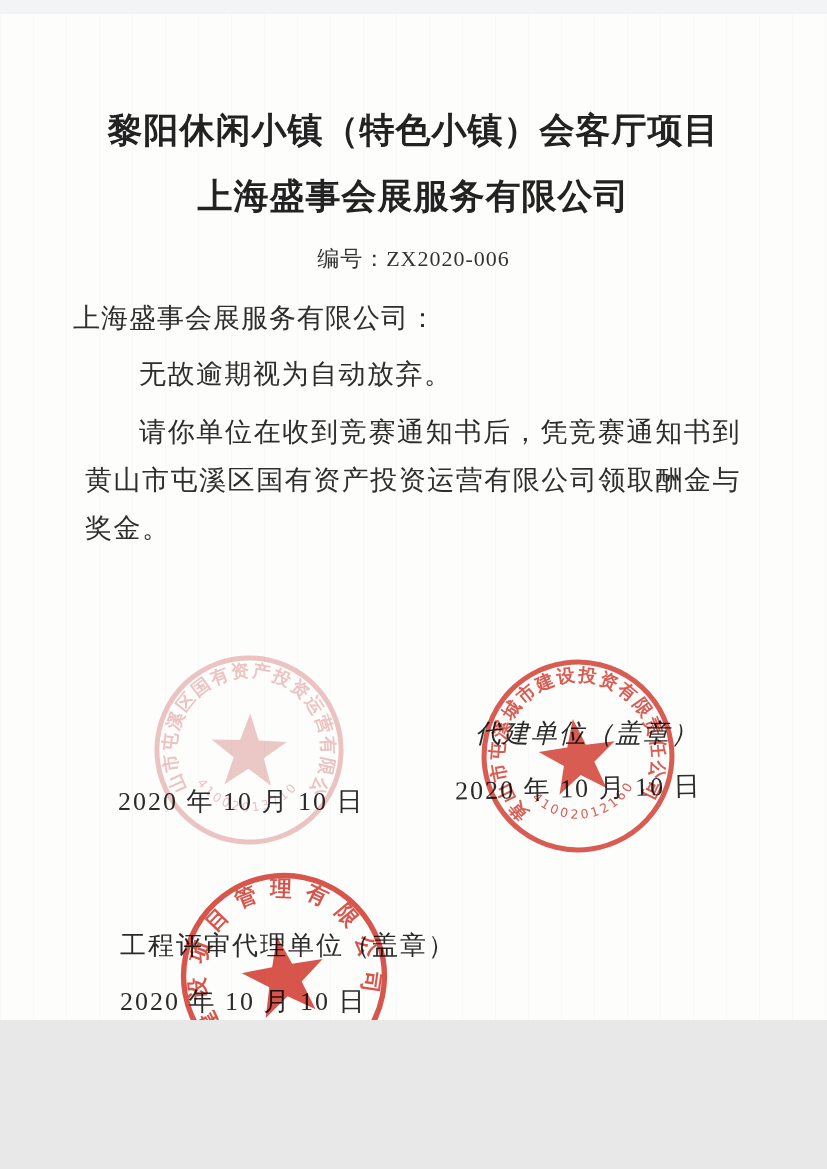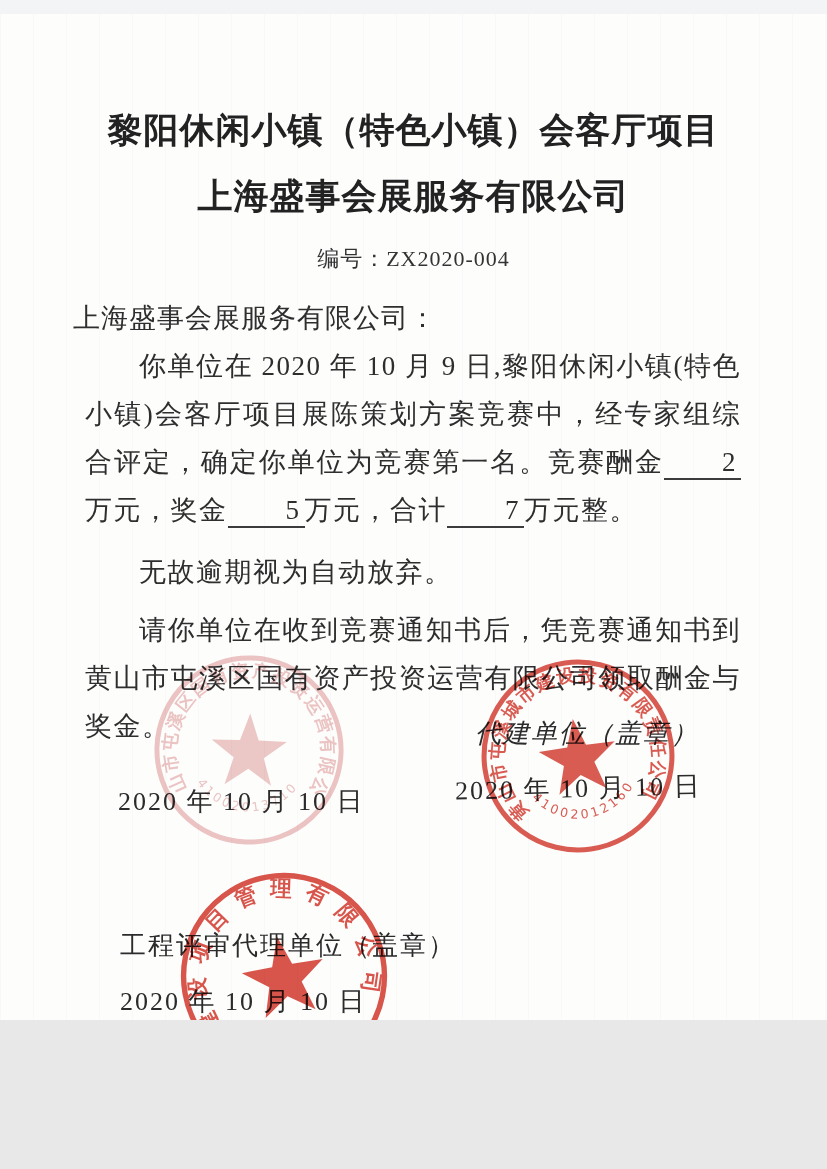--- a/index.html
+++ b/index.html
@@ -60,25 +60,24 @@
 </head>
 <body>
 
 <div class="page">
 
   <div class="title-block">
     <h1 class="doc-title">黎阳休闲小镇（特色小镇）会客厅项目</h1>
     <h1 class="doc-title">上海盛事会展服务有限公司</h1>
   </div>
 
-  <div class="doc-number">编号：ZX2020-004</div>
+  <div class="doc-number">编号：ZX2020-006</div>
 
   <div class="salutation">上海盛事会展服务有限公司：</div>
 
-  <p class="para p1"><span>你单位在 2020 年 10 月 9 日,黎阳休闲小镇(特色小镇)会客厅项目展陈策划方案竞赛中，经专家组综合评定，确定你单位为竞赛第一名。竞赛酬金</span><span class="u-num">2</span><span>万元，奖金</span><span class="u-num">5</span><span>万元，合计</span><span class="u-num">7</span><span>万元整。</span></p>
 
   <p class="para p3">无故逾期视为自动放弃。</p>
 
   <p class="para p2">请你单位在收到竞赛通知书后，凭竞赛通知书到黄山市屯溪区国有资产投资运营有限公司领取酬金与奖金。</p>
 
   <div class="sig sig-date-builder">2020 年 10 月 10 日</div>
 
   <div class="sig sig-label-agent">代建单位（盖章）</div>
   <div class="sig sig-date-agent">2020 年 10 月 10 日</div>
 

